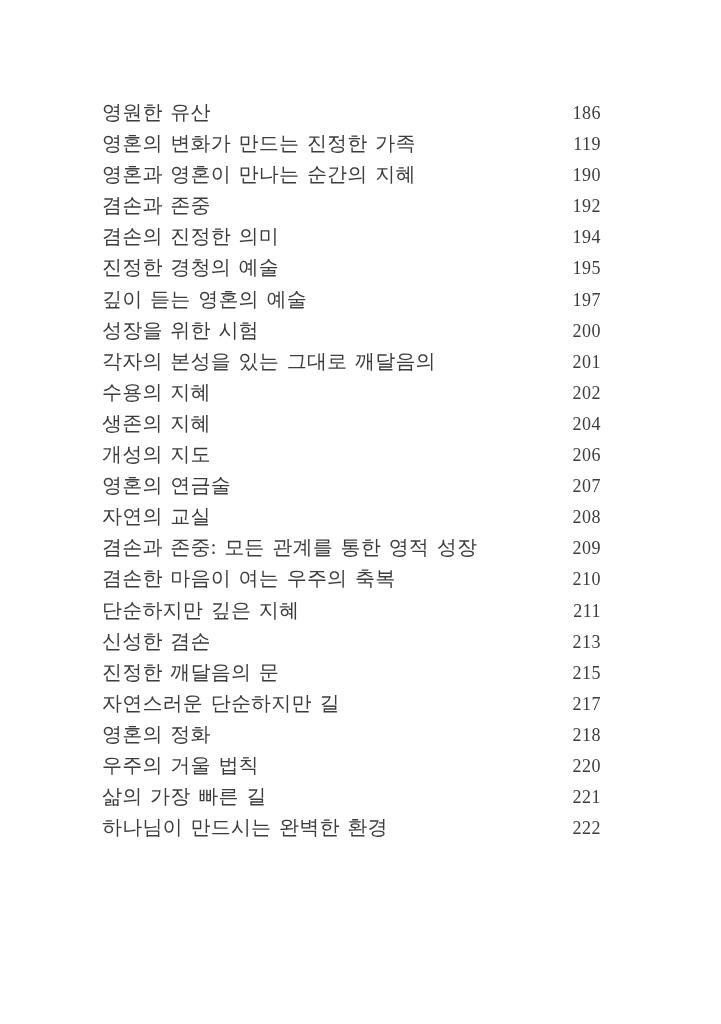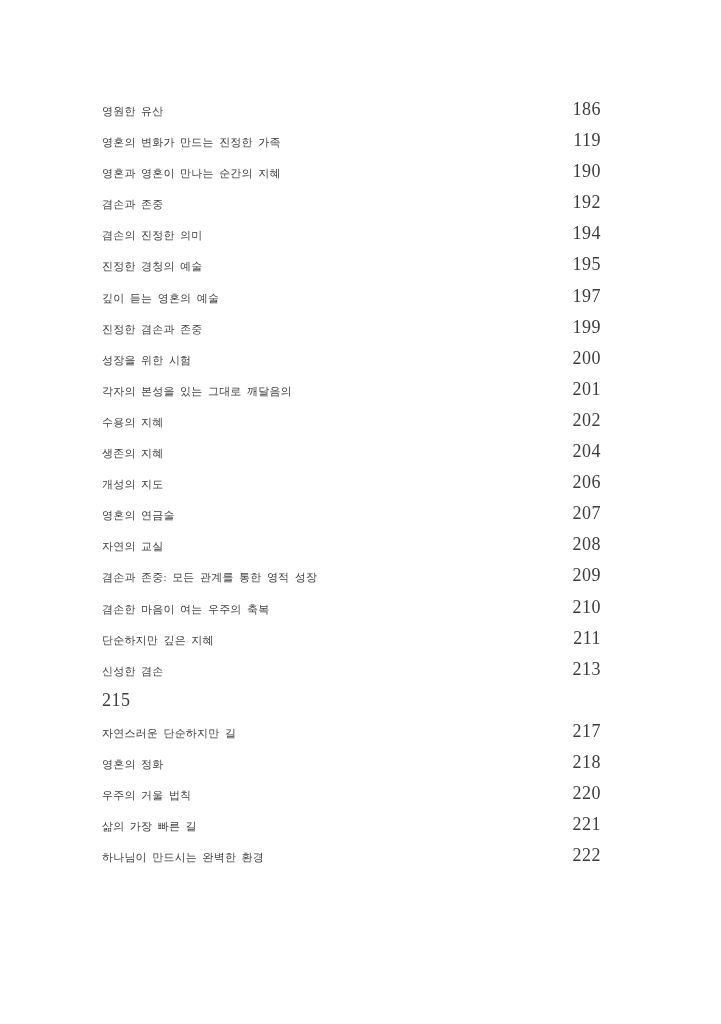--- a/index.html
+++ b/index.html
@@ -22,21 +22,21 @@
     width: 499px;
   }
   .toc-row {
     display: flex;
     justify-content: space-between;
     align-items: baseline;
     height: 31.1px;
     overflow: visible;
   }
   .toc-title {
-    font-size: 11px;
+    font-size: 20px;
     color: #3c3c3c;
     letter-spacing: 0.2px;
     word-spacing: 2.5px;
     white-space: nowrap;
   }
   .toc-page {
     font-size: 18px;
     color: #3c3c3c;
     letter-spacing: 0.5px;
     white-space: nowrap;
@@ -75,24 +75,20 @@
   <div class="toc-row">
     <span class="toc-title">진정한 경청의 예술</span>
     <span class="toc-page">195</span>
   </div>
 
   <div class="toc-row">
     <span class="toc-title">깊이 듣는 영혼의 예술</span>
     <span class="toc-page">197</span>
   </div>
 
-  <div class="toc-row">
-    <span class="toc-title">진정한 겸손과 존중</span>
-    <span class="toc-page">199</span>
-  </div>
 
   <div class="toc-row">
     <span class="toc-title">성장을 위한 시험</span>
     <span class="toc-page">200</span>
   </div>
 
   <div class="toc-row">
     <span class="toc-title">각자의 본성을 있는 그대로 깨달음의</span>
     <span class="toc-page">201</span>
   </div>
@@ -136,20 +132,21 @@
     <span class="toc-title">단순하지만 깊은 지혜</span>
     <span class="toc-page">211</span>
   </div>
 
   <div class="toc-row">
     <span class="toc-title">신성한 겸손</span>
     <span class="toc-page">213</span>
   </div>
 
   <div class="toc-row">
+    <span class="toc-title">진정한 깨달음의 문</span>
     <span class="toc-page">215</span>
   </div>
 
   <div class="toc-row">
     <span class="toc-title">자연스러운 단순하지만 길</span>
     <span class="toc-page">217</span>
   </div>
 
   <div class="toc-row">
     <span class="toc-title">영혼의 정화</span>

